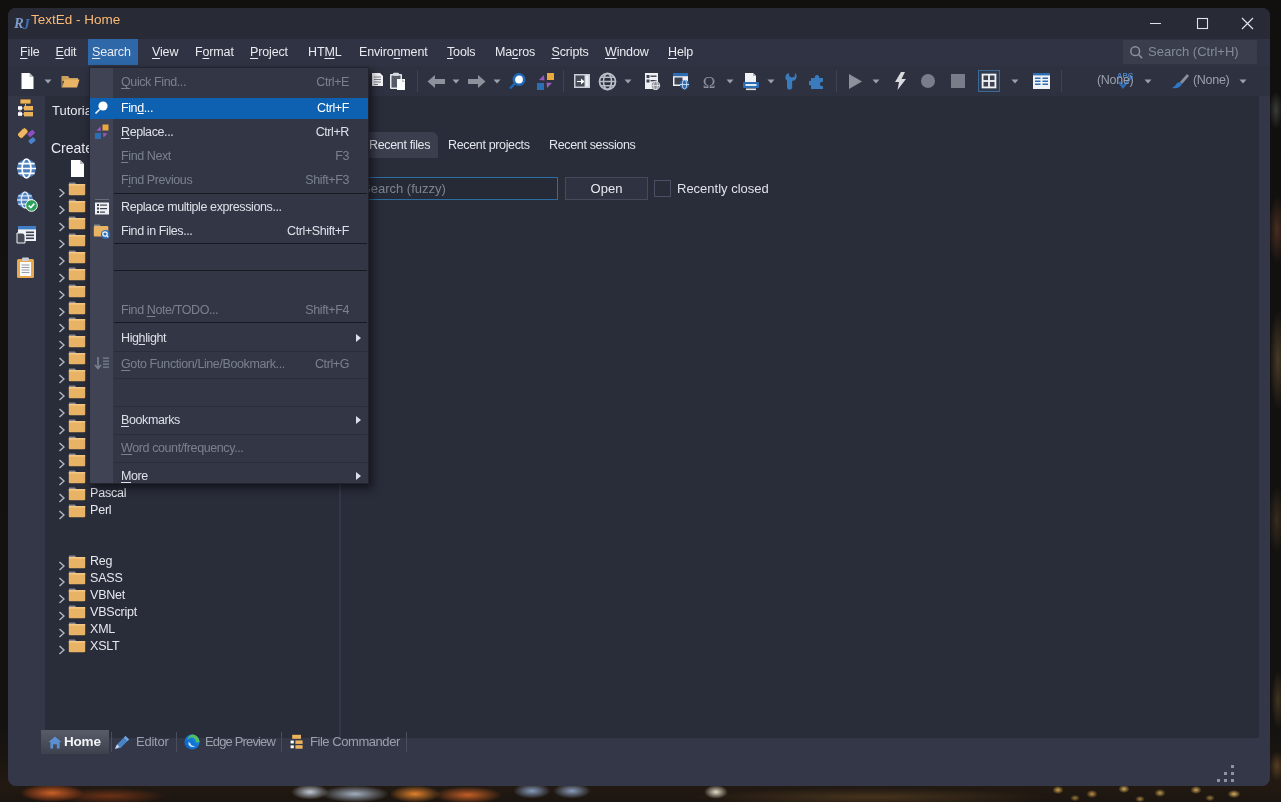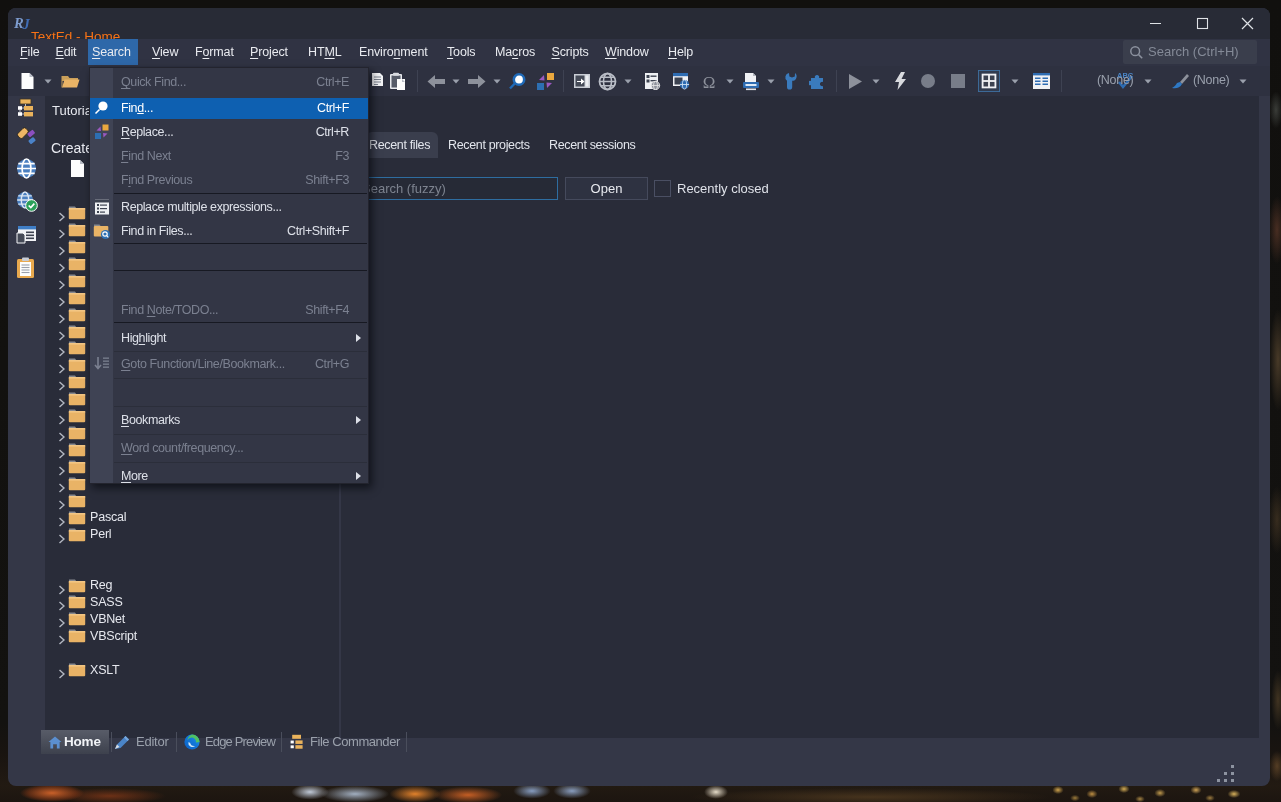--- a/index.html
+++ b/index.html
@@ -32,21 +32,21 @@
    radial-gradient(10px 60px at 1278px 360px, rgba(95,75,50,.7), transparent 85%),
    radial-gradient(10px 40px at 1277px 520px, rgba(80,62,40,.6), transparent 85%),
    radial-gradient(8px 35px at 1278px 700px, rgba(110,85,50,.5), transparent 85%),
    radial-gradient(9px 18px at 1277px 766px, rgba(140,100,55,.5), transparent 85%),
    linear-gradient(180deg,#11100e 0%,#131210 90%,#191410 94%,#221a12 98%,#1c1510 100%);}
 #win { position:absolute; left:8px; top:8px; width:1262px; height:778px;
   background:#343747; border-radius:8px; overflow:hidden; }
 
 #titlebar { position:absolute; left:0; top:0; width:100%; height:31px; background:#282b36; }
 #logo { position:absolute; left:6px; top:6px; width:18px; height:19px; }
-#title-text { position:absolute; left:23px; top:21px; font-size:13.5px; color:#f97316; }
+#title-text { position:absolute; left:23px; top:4px; font-size:13.5px; color:#fdba74; }
 .winbtn { position:absolute; top:0; width:46px; height:31px; }
 
 #menubar { position:absolute; left:0; top:31px; width:100%; height:27px; background:#303343; }
 .mi { position:absolute; top:0; height:26px; line-height:26px; font-size:12.5px; letter-spacing:-0.15px; color:#e9ebf0; }
 .mi u { text-decoration:underline; text-underline-offset:2px; }
 #mi-search-box { position:absolute; left:80px; top:0px; width:50px; height:26px; background:#2e68a9; }
 #topsearch { position:absolute; left:1115px; top:1px; width:134px; height:24px; background:#3a3e4c; border-radius:2px; }
 #topsearch span { position:absolute; left:25px; top:4px; font-size:13px; color:#848a97; }
 
 #toolbar { position:absolute; left:0; top:58px; width:100%; height:30px; background:#2e3140; }
@@ -54,21 +54,21 @@
 .tsep { position:absolute; top:4px; width:1px; height:22px; background:#3e4252; }
 .tnone { position:absolute; top:7px; font-size:12.5px; letter-spacing:-0.3px; color:#9aa0ac; }
 
 #mainbg { position:absolute; left:0px; top:88px; width:1262px; height:642px; background:#343747; }
 #leftstrip { position:absolute; left:0; top:88px; width:37px; height:642px; background:#343747; }
 .lsi { position:absolute; left:8px; width:21px; height:21px; }
 #treepanel { position:absolute; left:37px; top:88px; width:294px; height:642px; background:#292c39; }
 #contentpanel { position:absolute; left:333px; top:88px; width:918px; height:642px; background:#292c39; }
 #panelhead { position:absolute; left:44px; top:95px; font-size:13px; color:#e8eaf0; }
 #createlbl { position:absolute; left:43px; top:132px; font-size:14px; color:#e8eaf0; }
-.trow { position:absolute; left:37px; height:17px; width:294px;margin-top:24px; }
+.trow { position:absolute; left:37px; height:17px; width:294px; }
 .trow .chev { position:absolute; left:13px; top:4px; }
 .trow .fold { position:absolute; left:23px; top:1px; }
 .trow .lbl { position:absolute; left:45px; top:1.5px; font-size:12.5px; letter-spacing:-0.2px; color:#e6e8ee; }
 
 #tab-active { position:absolute; left:358px; top:124px; width:72px; height:26px; background:#3a3e4d; border-radius:6px 6px 0 0; }
 .tabtxt { position:absolute; top:130px; font-size:12.5px; letter-spacing:-0.35px; color:#e2e5ec; }
 #fuzzy { position:absolute; left:347px; top:169px; width:203px; height:23px; background:#262a36; border:1px solid #2e6da0; }
 #fuzzy span { position:absolute; left:6px; top:3px; font-size:13px; color:#7d838f; }
 #openbtn { position:absolute; left:557px; top:169px; width:83px; height:23px; background:#2e3241; border:1px solid #454a5c; }
 #openbtn span { position:absolute; left:0; top:3px; width:100%; text-align:center; font-size:13px; color:#e9ebf0; }
@@ -715,20 +715,31 @@
       <span class="chev"><svg width="7" height="10" viewBox="0 0 7 10">
           <path d="M1.5 1 L6 5 L1.5 9" fill="none" stroke="#b2b6c0" stroke-width="1.5"></path>
         </svg></span>
       <span class="fold"><svg width="18" height="15" viewBox="0 0 18 15">
           <path d="M1 1.5 h6 l1.5 2 h-7.5 z" fill="#85888f"></path>
           <rect x="0.8" y="3" width="16.4" height="11.2" rx="1" fill="#e9b366"></rect>
           <rect x="0.8" y="3" width="16.4" height="1.6" fill="#f3c683"></rect>
         </svg></span>
       <span class="lbl">VBScript</span>
     </div>
+<div class="trow" style="top:612.2px">
+      <span class="chev"><svg width="7" height="10" viewBox="0 0 7 10">
+          <path d="M1.5 1 L6 5 L1.5 9" fill="none" stroke="#b2b6c0" stroke-width="1.5"></path>
+        </svg></span>
+      <span class="fold"><svg width="18" height="15" viewBox="0 0 18 15">
+          <path d="M1 1.5 h6 l1.5 2 h-7.5 z" fill="#85888f"></path>
+          <rect x="0.8" y="3" width="16.4" height="11.2" rx="1" fill="#e9b366"></rect>
+          <rect x="0.8" y="3" width="16.4" height="1.6" fill="#f3c683"></rect>
+        </svg></span>
+      <span class="lbl">XML</span>
+    </div>
 <div class="trow" style="top:629.1px">
       <span class="chev"><svg width="7" height="10" viewBox="0 0 7 10">
           <path d="M1.5 1 L6 5 L1.5 9" fill="none" stroke="#b2b6c0" stroke-width="1.5"></path>
         </svg></span>
       <span class="fold"><svg width="18" height="15" viewBox="0 0 18 15">
           <path d="M1 1.5 h6 l1.5 2 h-7.5 z" fill="#85888f"></path>
           <rect x="0.8" y="3" width="16.4" height="11.2" rx="1" fill="#e9b366"></rect>
           <rect x="0.8" y="3" width="16.4" height="1.6" fill="#f3c683"></rect>
         </svg></span>
       <span class="lbl">XSLT</span>

